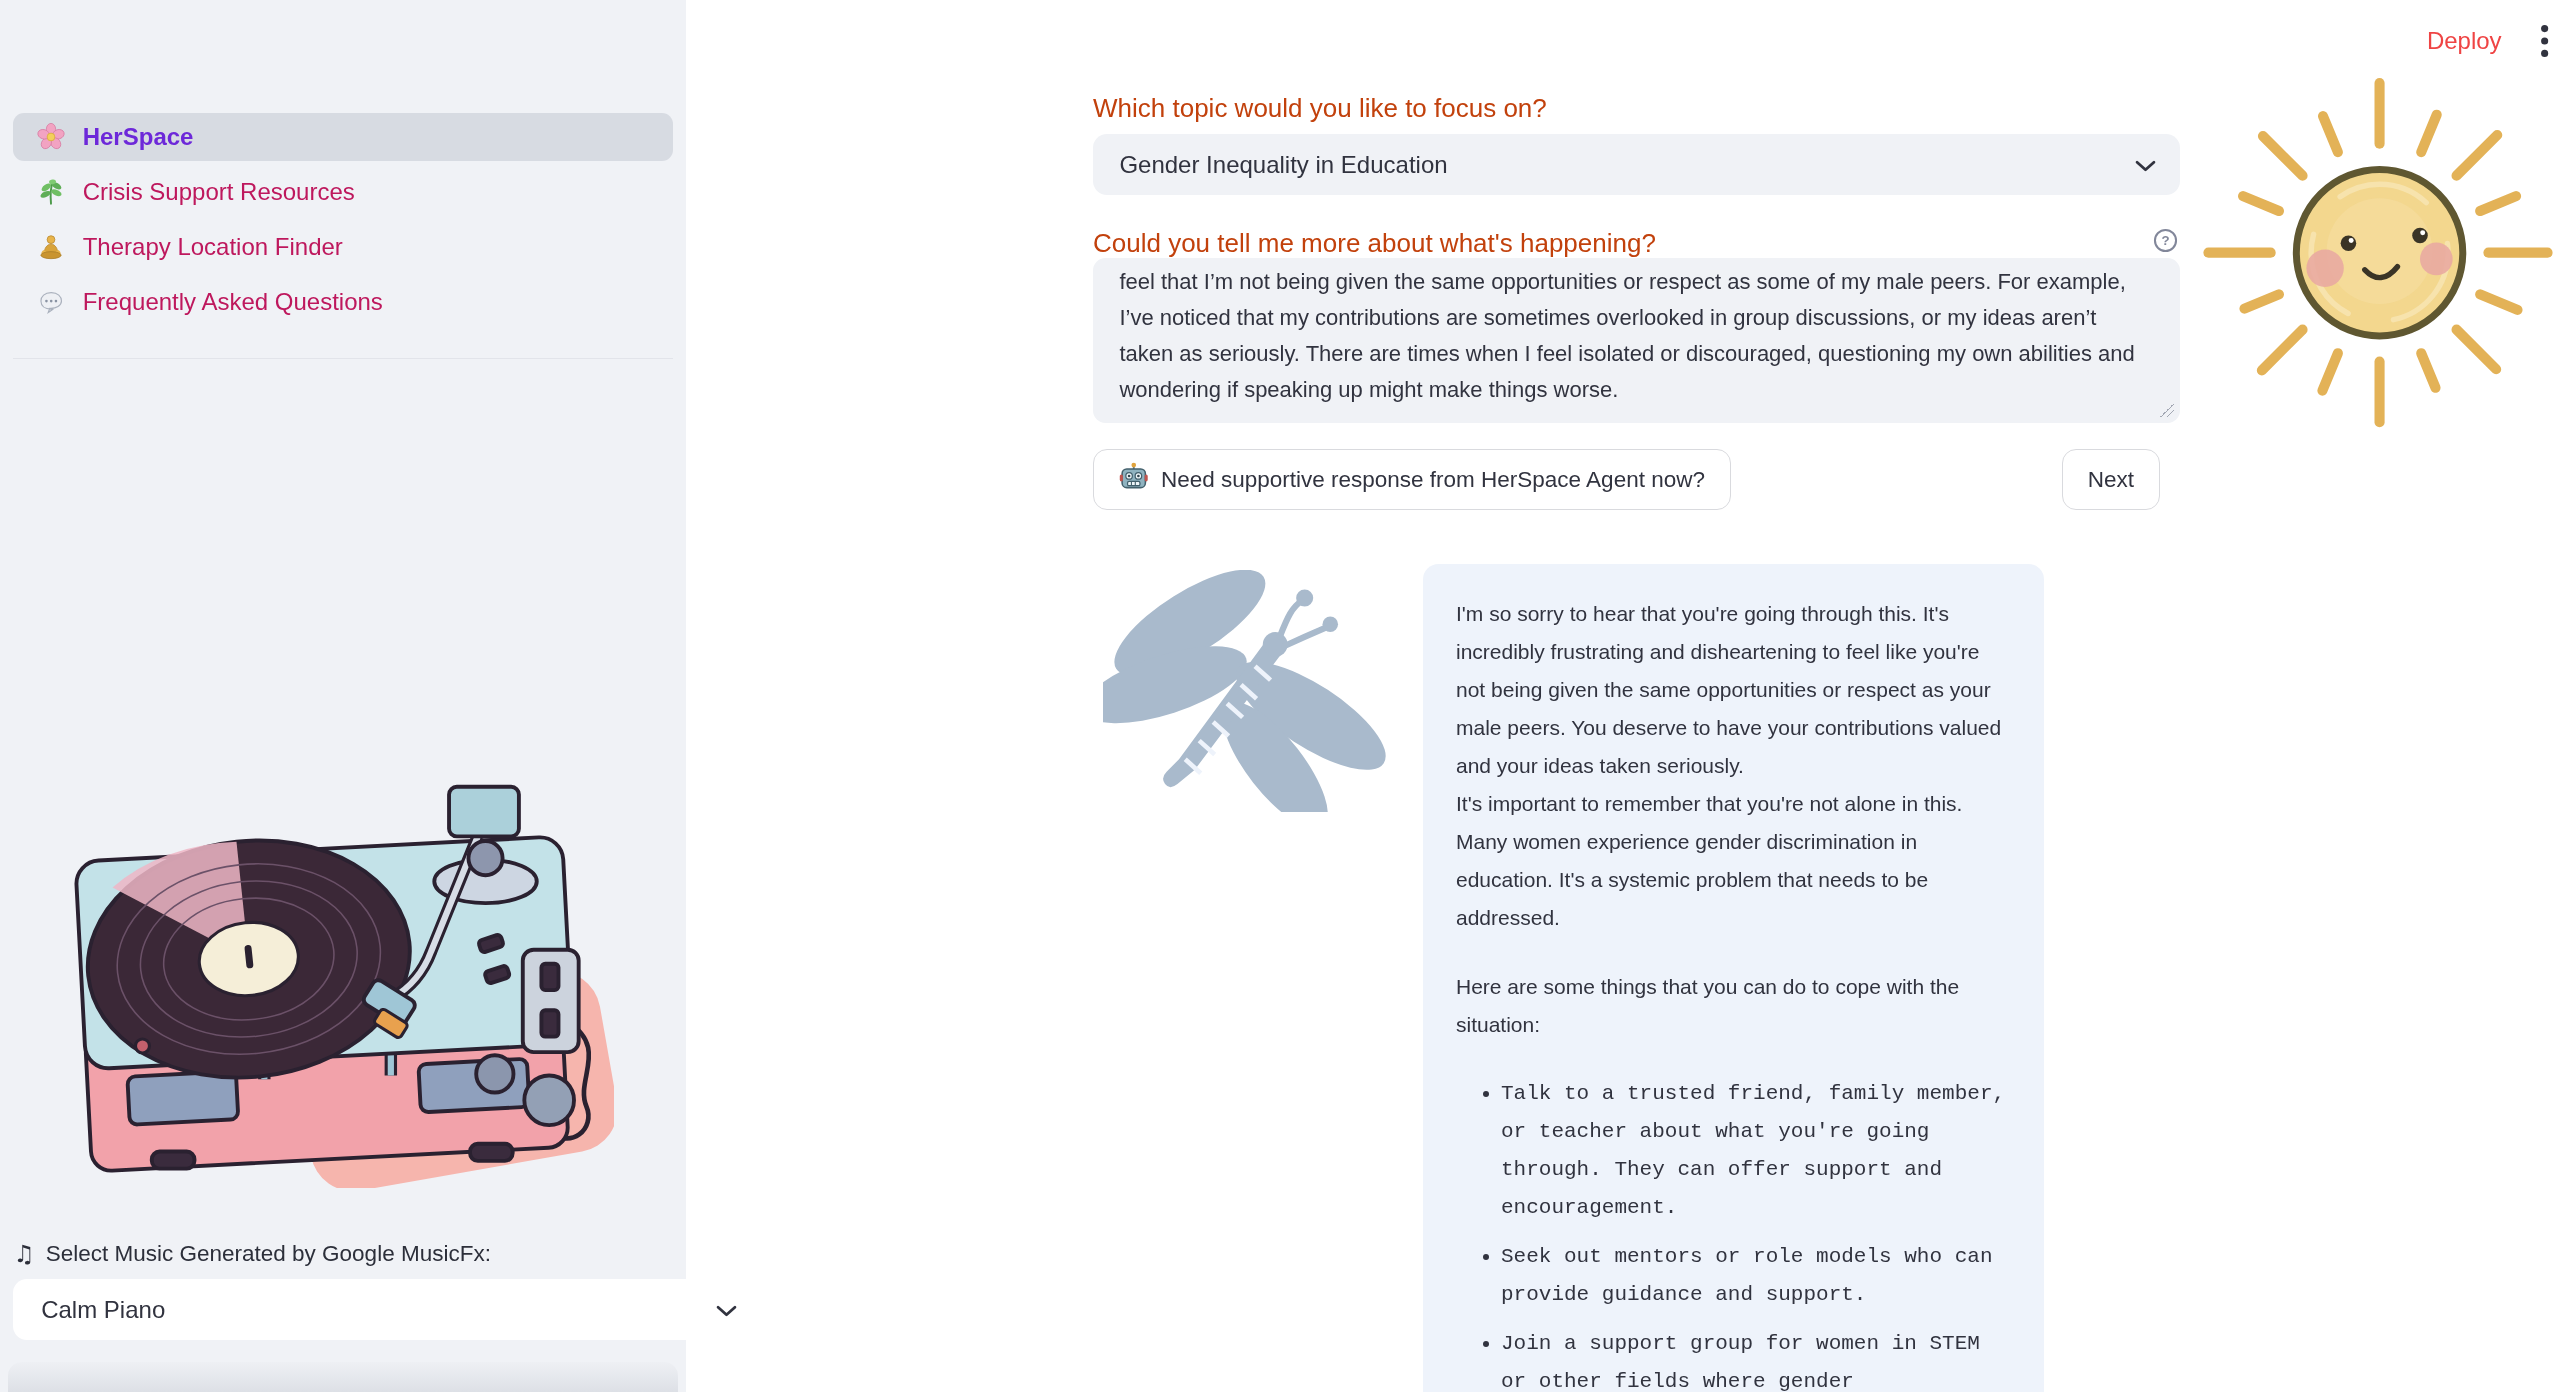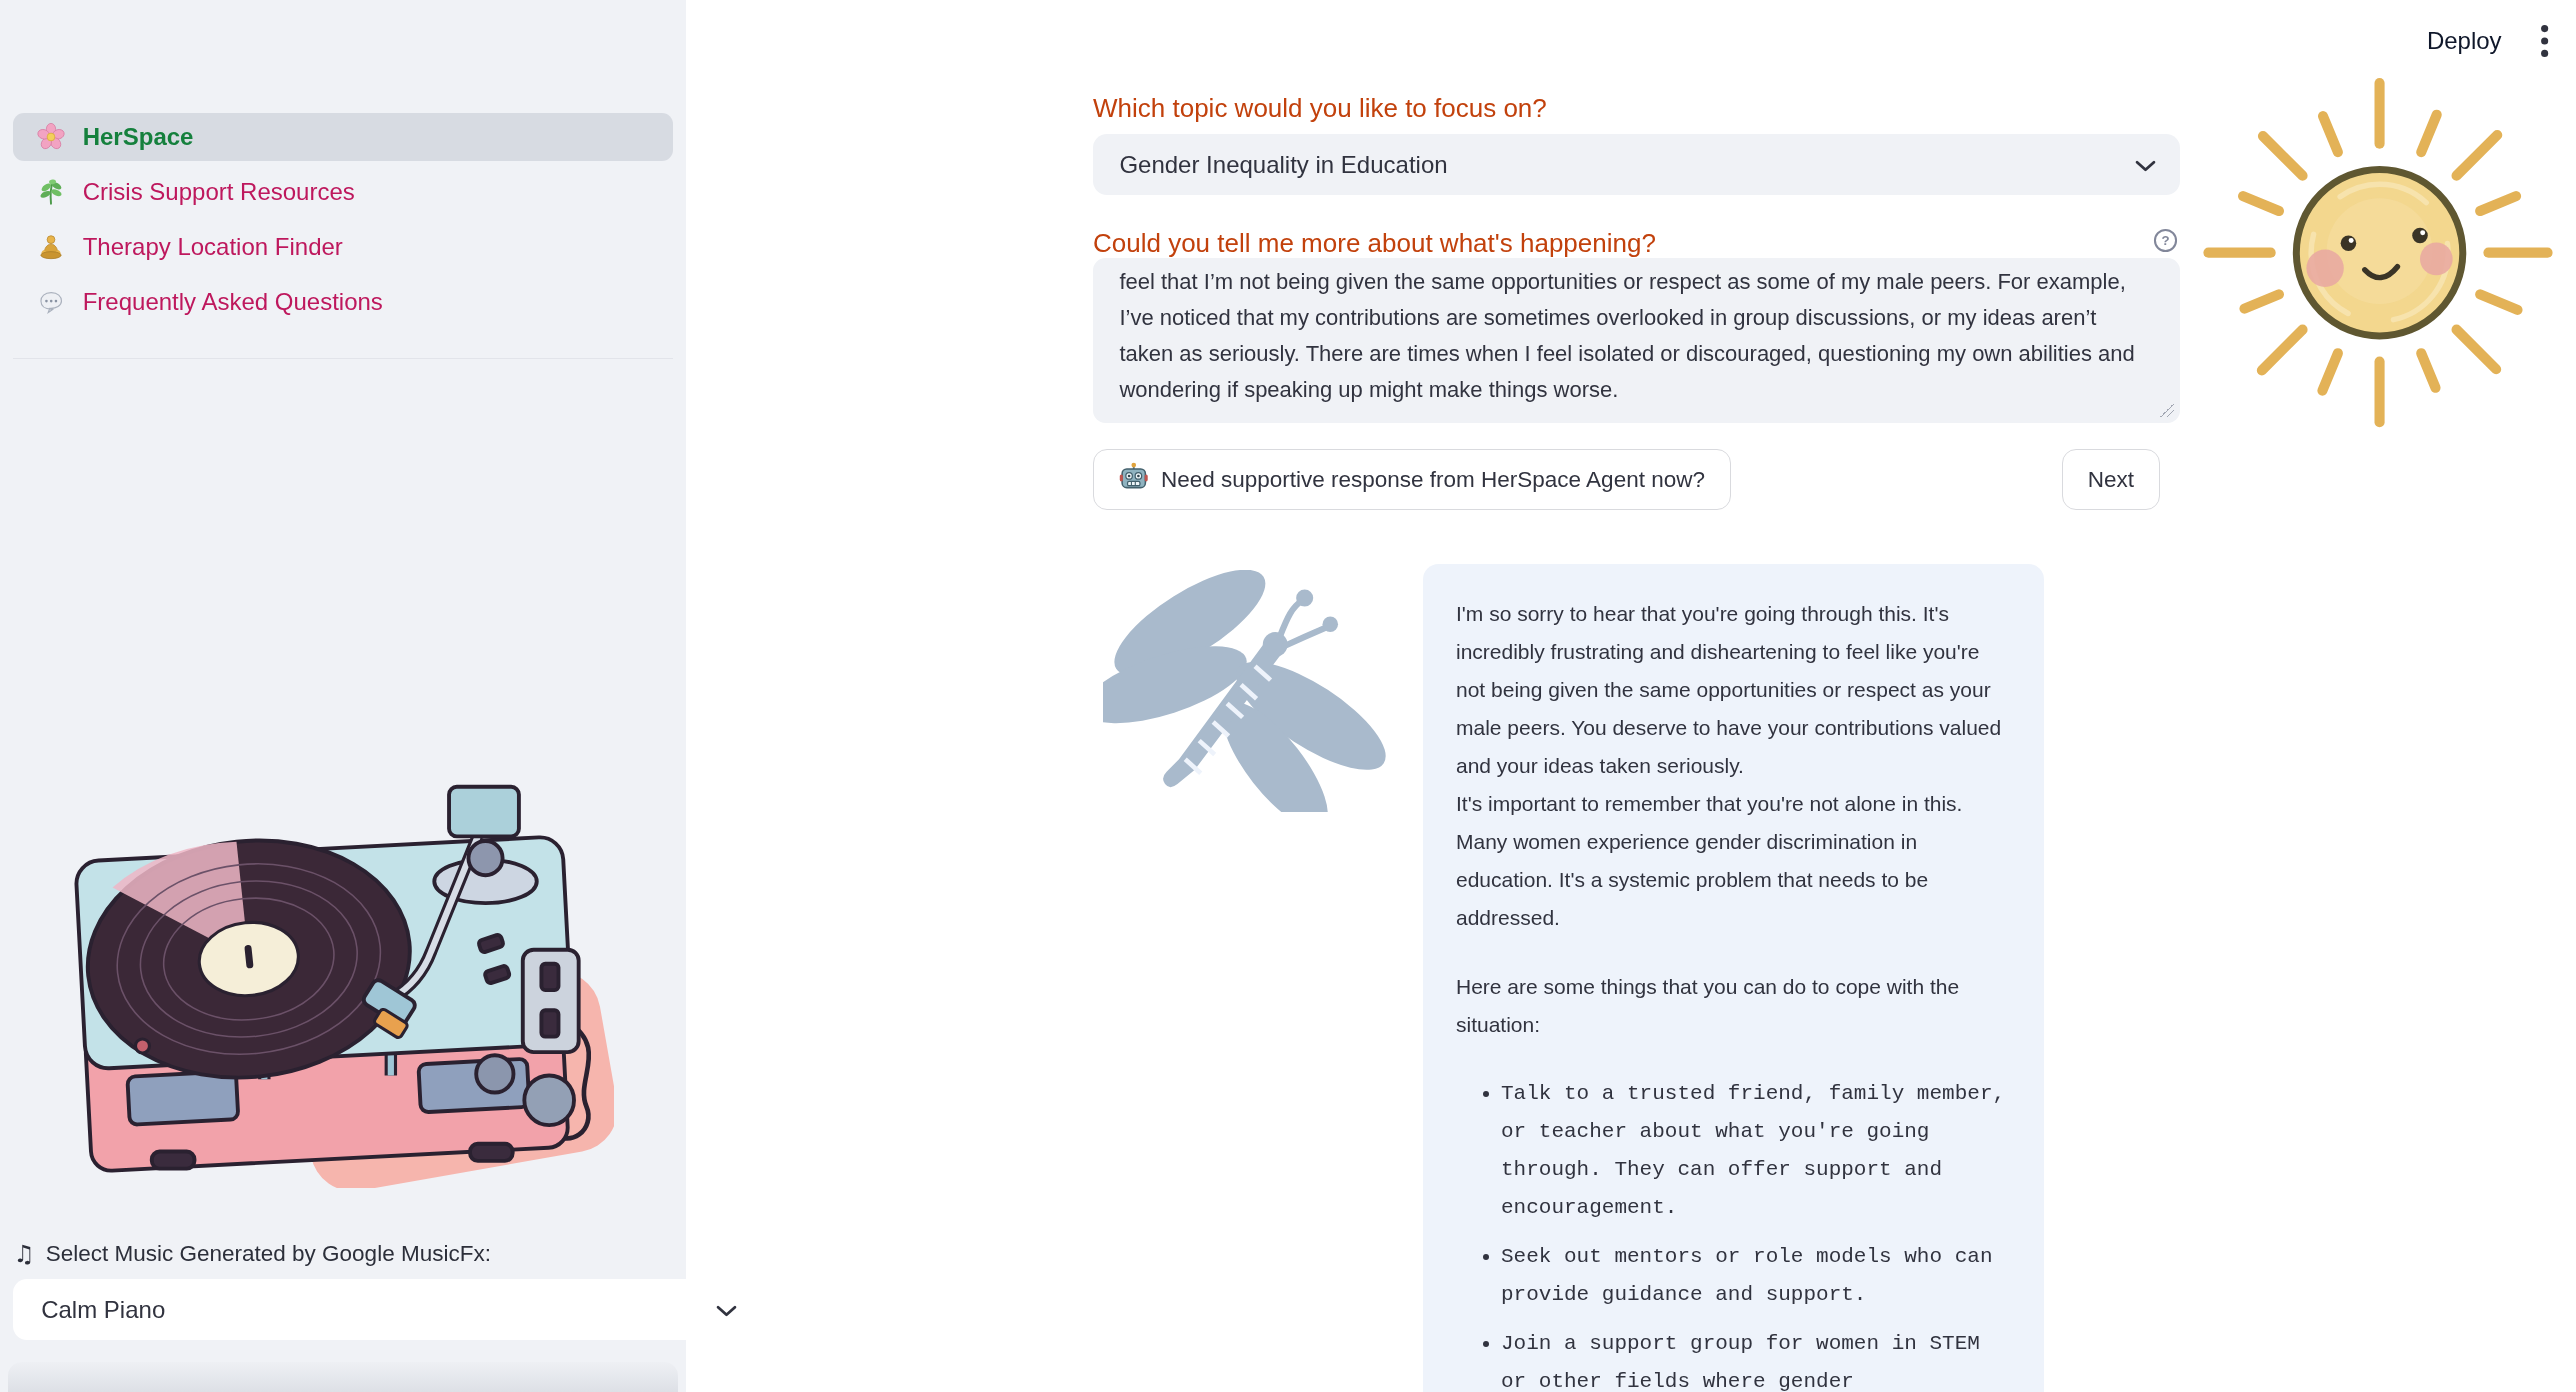--- a/index.html
+++ b/index.html
@@ -5,36 +5,36 @@
   * { margin:0; padding:0; box-sizing:border-box; }
   html,body { width:2576px; height:1392px; overflow:hidden; background:#ffffff;
     font-family:"Liberation Sans","DejaVu Sans",sans-serif; color:#31333F; }
   .app { position:relative; width:2576px; height:1392px; }
 
   
   .sidebar { position:absolute; left:0; top:0; width:686px; height:1392px; background:#f0f2f6; }
   .nav { position:absolute; top:113px; left:13.2px; width:660px; }
   .nav-item { display:flex; align-items:center; gap:17px; height:48px; margin-bottom:7px;
     padding:0 23px; border-radius:11px; font-size:24px; color:#be185d; cursor:pointer; }
-  .nav-item.selected { background:#d7dbe2; font-weight:700; color:#15803d; }
+  .nav-item.selected { background:#d7dbe2; font-weight:700; color:#6d28d9; }
   .nav-item .icon { width:29.5px; height:29.5px; flex:0 0 29.5px; display:flex; align-items:center; justify-content:center; }
   .sidebar-divider { position:absolute; top:358px; left:13.2px; width:660px; border:none; border-top:1.6px solid #e2e4ea; }
   .turntable { position:absolute; left:66px; top:765px; width:548px; height:423px; }
   .music-label { position:absolute; left:13.2px; top:1240px; width:660px; display:flex; align-items:center; gap:11px;
     font-size:22.5px; color:#2c2f3a; }
   .music-note { font-family:"DejaVu Sans",sans-serif; font-size:24px; color:#2c2f3a; }
   .select { display:flex; align-items:center; border-radius:14px; font-size:24px; color:#31333F; cursor:pointer; }
   .music-select { position:absolute; left:13.2px; top:1279px; width:748px; height:61px; background:#ffffff; padding:0 23px 0 28px; }
   .select .chev { margin-left:auto; }
   .sidebar-bottom-edge { position:absolute; left:7.8px; top:1362px; width:670px; height:30px;
     border-radius:14px 14px 0 0; background:linear-gradient(180deg,#eef0f4 0%,#dde0e6 100%); }
 
   
   .header { position:absolute; top:22px; right:14px; display:flex; align-items:center; gap:18.6px; }
-  .deploy { font-size:24px; color:#0f172a; padding:4.7px 7.8px; cursor:pointer; }
+  .deploy { font-size:24px; color:#ef4444; padding:4.7px 7.8px; cursor:pointer; }
   .kebab { width:34px; height:37px; display:flex; align-items:center; justify-content:center; cursor:pointer; }
 
   
   .main { position:absolute; left:1093px; top:0; width:1087px; height:1392px; }
   .field-label { font-size:26px; color:#c2410c; }
   .topic-label { position:absolute; top:93px; left:0; }
   .topic-select { position:absolute; top:134px; left:0; width:100%; height:61px; background:#f0f2f6; padding:0 23px 0 26.4px; }
   .details-label { position:absolute; top:228px; left:0; }
   .help-icon { position:absolute; top:228px; right:1.6px; width:25px; height:25px; cursor:pointer; }
   .textarea-wrap { position:absolute; top:258px; left:0; width:100%; height:165px; }

